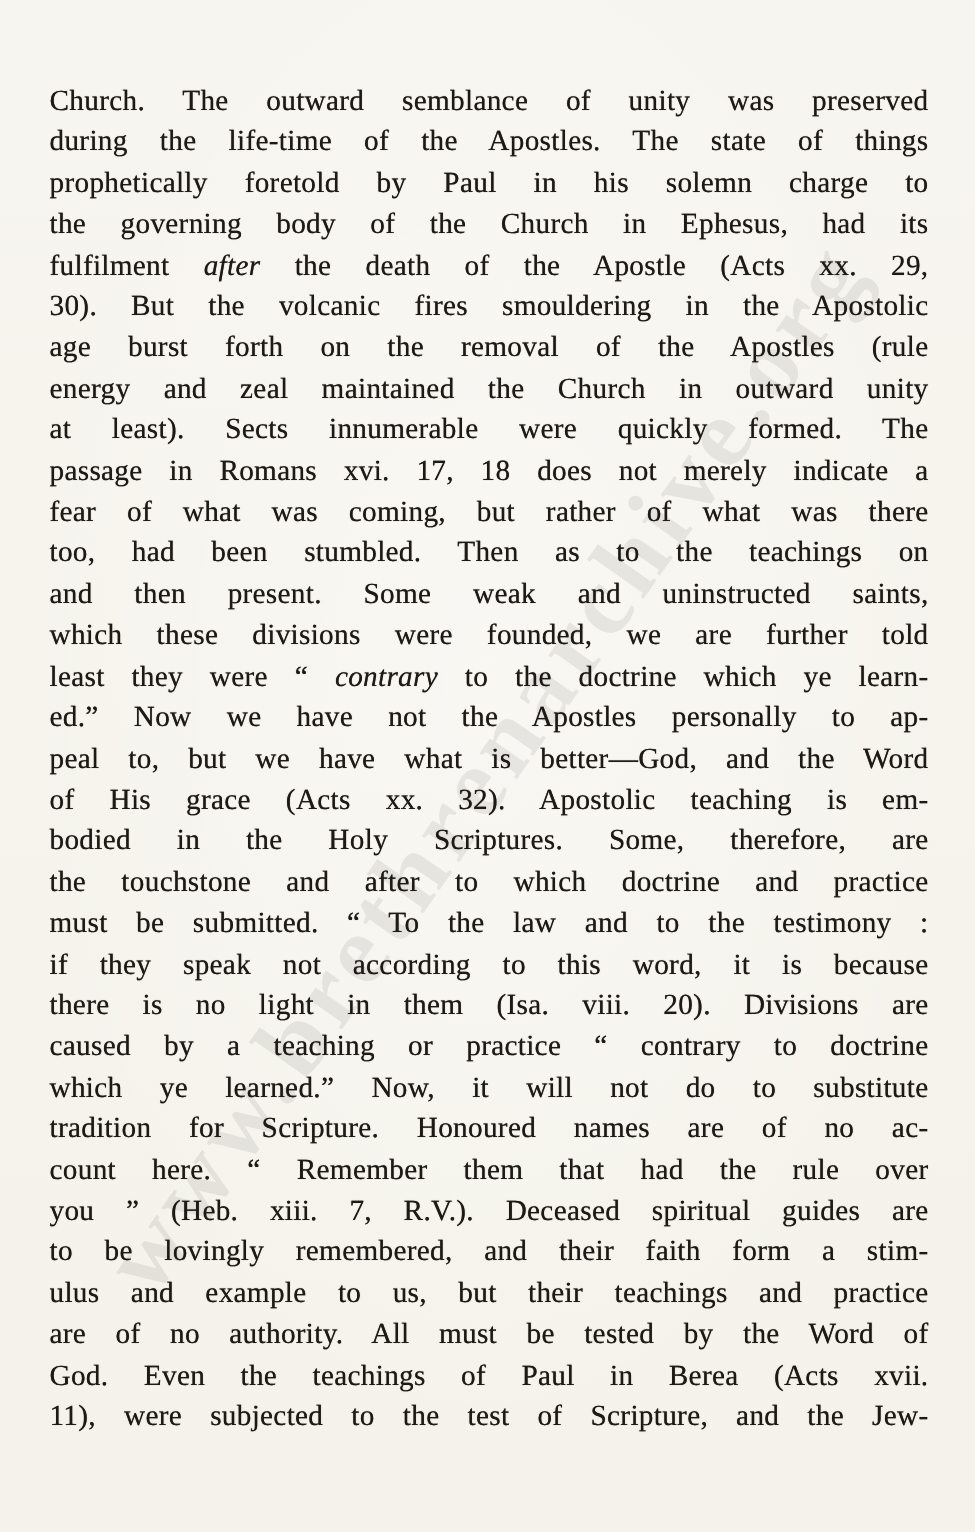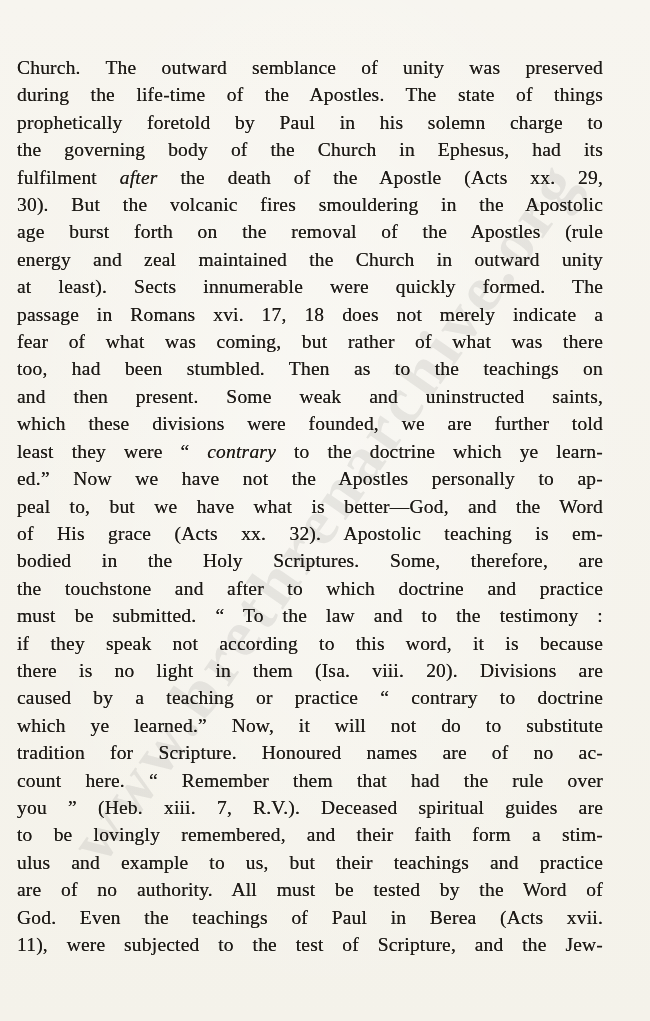--- a/index.html
+++ b/index.html
@@ -54,21 +54,21 @@
     position: absolute;
     right: 32px;
     top: -3px;
     font-weight: 700;
     font-size: 21px;
     color: #211d18;
   }
   .body-text {
     position: absolute;
     top: 54px;
-    left: 17px;
+    left: 33px;
     width: 586px;
   }
   .line {
     font-size: 19.5px;
     line-height: 27.4px;
     letter-spacing: 0.2px;
     text-align: justify;
     text-align-last: justify;
     white-space: normal;
     text-shadow: 0 0 0.45px rgba(29,26,22,0.85);

